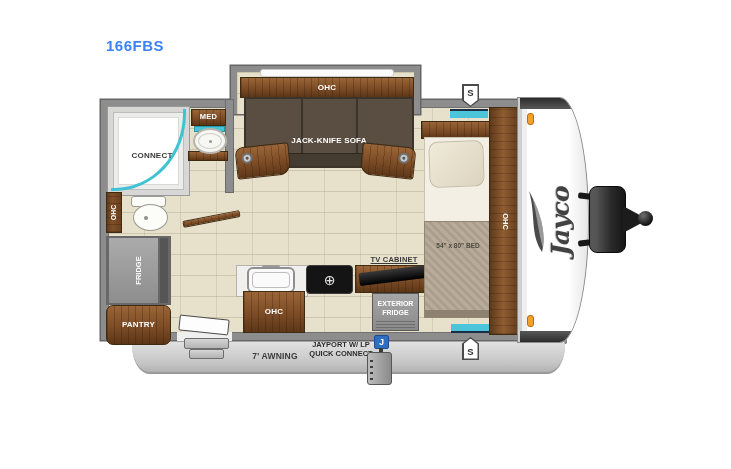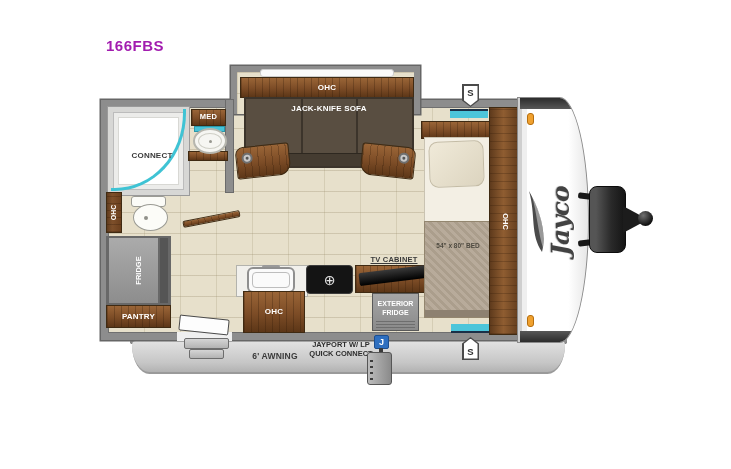--- a/index.html
+++ b/index.html
@@ -6,21 +6,21 @@
   #canvas{position:relative;width:731px;height:469px;background:#fff;overflow:hidden;
           font-family:"Liberation Sans", sans-serif;}
   .abs{position:absolute;}
   .lbl{font:bold 8px/1.15 "Liberation Sans", sans-serif;color:#fff;letter-spacing:.2px;
        text-align:center;white-space:nowrap;}
   .lbl-dark{color:#3a3a3a;}
   .center{display:flex;align-items:center;justify-content:center;}
 
   
   #model-title{left:106px;top:37px;font:bold 15px "Liberation Sans",sans-serif;
-               color:#a21caf;letter-spacing:.5px;text-align:center;}
+               color:#3b82f6;letter-spacing:.5px;text-align:center;}
 
   
   #awning{left:130px;top:336px;width:437px;height:38px;}
   #awning .rail{position:absolute;left:0;top:0;right:0;height:7px;background:#8f8f8f;
                 border-radius:2px;box-shadow:0 1px 0 #6e6e6e;}
   #awning .body{position:absolute;left:2px;top:5px;right:2px;bottom:0;
                 background:linear-gradient(180deg,#e2e2e2,#c6c6c6 70%,#b2b2b2);
                 border-radius:4px 4px 18px 18px / 4px 4px 30px 30px;
                 border-bottom:2px solid #9a9a9a;}
   #awning-label{left:230px;top:352px;width:90px;font-size:8.5px;}
@@ -74,40 +74,40 @@
   #toilet-bowl .dot{position:absolute;left:30%;top:45%;width:4px;height:4px;background:#90908a;border-radius:50%;}
   #ohc-left{left:106px;top:192px;width:16px;height:41px;}
   #bath-door{left:183px;top:221px;width:58px;height:7px;transform:rotate(-11deg);
              transform-origin:left center;border-radius:2px;}
 
   
   #fridge{left:106px;top:236px;width:65px;height:69px;background:#686868;}
   #fridge .inner{position:absolute;left:3px;top:2px;right:13px;bottom:2px;
                  background:linear-gradient(180deg,#ababab,#8d8d8d);}
   #fridge .door{position:absolute;right:3px;top:2px;width:8px;bottom:2px;background:#555;}
-  #pantry{left:106px;top:305px;width:65px;height:23px;}
+  #pantry{left:106px;top:305px;width:65px;height:40px;border-radius:7px;}
 
   
   #entry-threshold{left:177px;top:332px;width:55px;height:9px;background:#efefef;}
   #entry-door{left:179px;top:317px;width:50px;height:16px;background:#fdfdfd;
               border:1.5px solid #4a4a4a;transform:rotate(6deg);border-radius:2px;box-sizing:border-box;}
   .step{background:linear-gradient(180deg,#d5d5d5,#b3b3b3);border:1.5px solid #6d6d6d;
         border-radius:2px;box-sizing:border-box;}
   #step1{left:184px;top:338px;width:45px;height:11px;}
   #step2{left:189px;top:349px;width:35px;height:10px;}
 
   
   #sofa-ohc{left:240px;top:77px;width:174px;height:21px;}
   #sofa{left:244px;top:97px;width:170px;height:71px;background:#594e41;
         border:2px solid #3c342b;box-sizing:border-box;}
   #sofa .seam1,#sofa .seam2{position:absolute;top:0;bottom:12px;width:2px;background:#3c342b;}
   #sofa .seam1{left:33%;} #sofa .seam2{left:66%;}
   #sofa .base{position:absolute;left:0;right:0;bottom:0;height:12px;background:#453c31;
               border-top:1px solid #2e2820;}
-  #sofa-label{left:250px;top:104px;width:158px;}
+  #sofa-label{left:250px;top:136px;width:158px;}
   .sofa-table{width:54px;height:32px;border-radius:8px 3px 12px 3px;}
   #sofa-table-l{left:236px;top:145px;transform:rotate(-6deg);}
   #sofa-table-r{left:361px;top:145px;transform:rotate(6deg);border-radius:3px 8px 3px 12px;}
   .cupholder{position:absolute;width:11px;height:11px;border-radius:50%;
              background:#c9c9c9;border:2px solid #6f6f6f;box-sizing:border-box;}
   .cupholder::after{content:"";position:absolute;left:2px;top:2px;width:3px;height:3px;
                     background:#555;border-radius:50%;}
 
   
   #counter{left:236px;top:265px;width:72px;height:32px;background:#f1f0ec;
@@ -207,21 +207,21 @@
 <body>
 
 <div id="canvas">
 
   <div class="abs" id="model-title">166FBS</div>
 
   <div class="abs" id="awning">
     <div class="rail"></div>
     <div class="body"></div>
   </div>
-  <div class="abs lbl lbl-dark" id="awning-label">6' AWNING</div>
+  <div class="abs lbl lbl-dark" id="awning-label">7' AWNING</div>
 
   <div class="abs floor" id="shell"></div>
   <div class="abs floor" id="slideout"></div>
   <div class="abs" id="slide-window"></div>
 
   <div class="abs" id="bath-wall"></div>
   <div class="abs" id="shower">
     <div class="pan"></div>
   </div>
   <div class="abs" id="shower-glass"></div>

